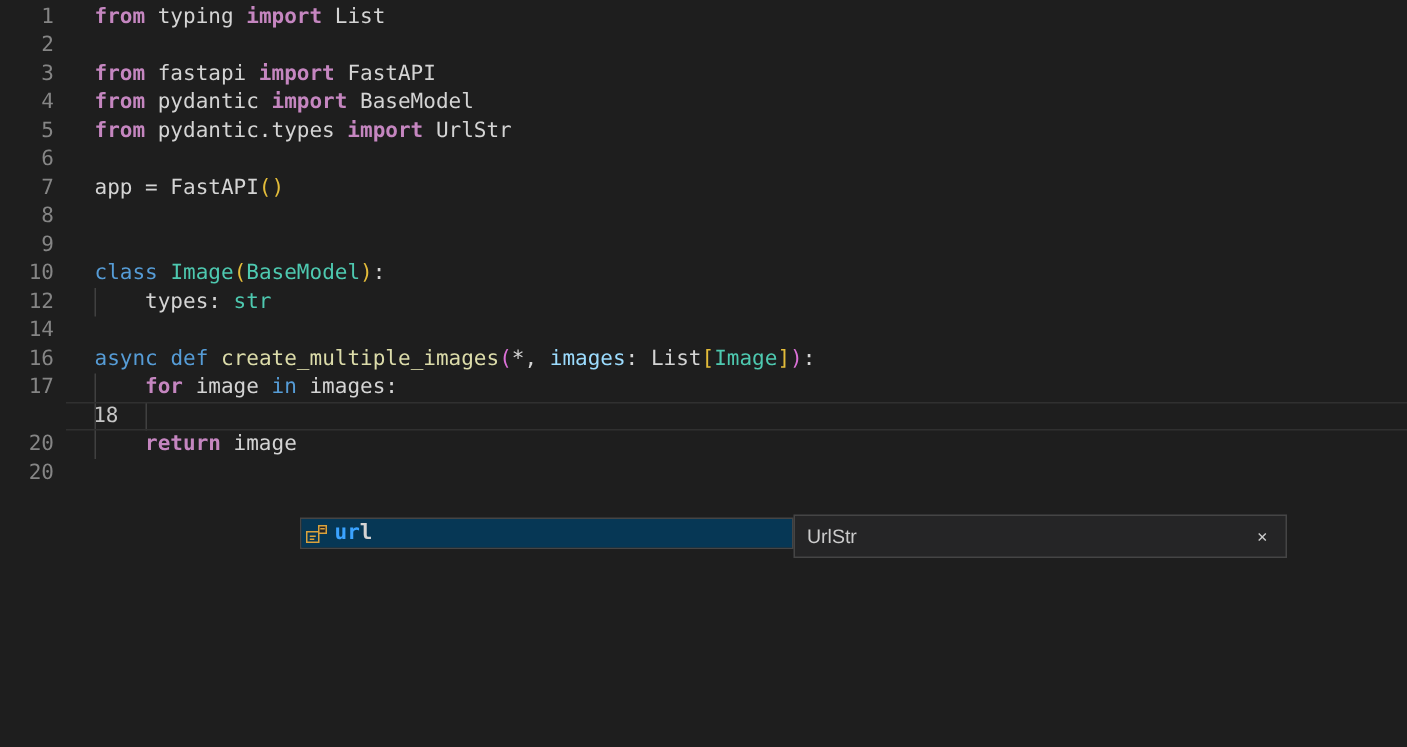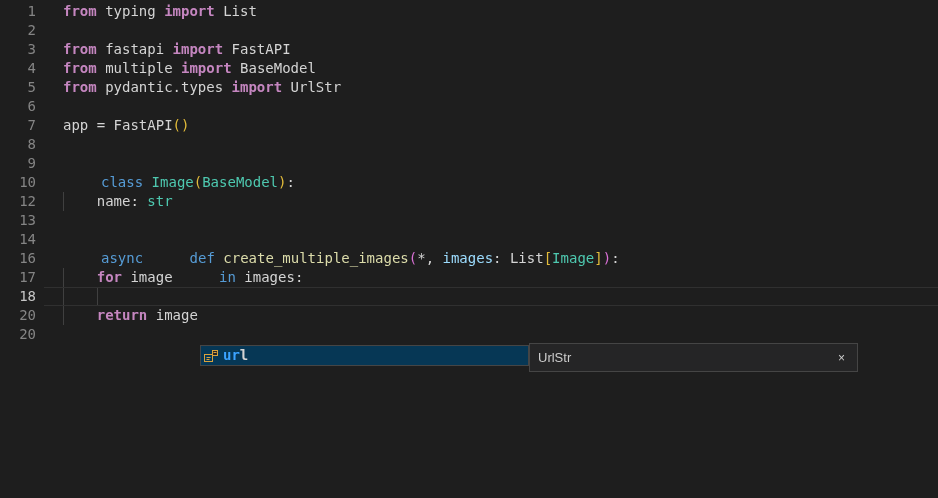--- a/index.html
+++ b/index.html
@@ -10,25 +10,25 @@
   }
   #editor{position:relative;width:938px;height:498px;padding-top:2px;box-sizing:border-box;}
   .line{
     position:relative;display:flex;height:19px;line-height:19px;
     font-size:14px;white-space:pre;
   }
   .num{
     flex:none;width:36px;text-align:right;
     color:var(--line_number,#858585);user-select:none;
   }
-  .num.active{color:var(--line_number_active,#C6C6C6);}
+  .num.active{color:var(--line_number_active,#C6C6C6);padding-left:43px;}
   .code{margin-left:27px;color:var(--default_text,#D4D4D4);}
   .txt{color:var(--default_text,#D4D4D4);margin-top:12px;}
   .kwp{color:var(--keyword_pink,#C586C0);font-weight:bold;}
-  .kwb{color:var(--keyword_blue,#569CD6);margin-left:38px;}
+  .kwb{color:var(--keyword_blue,#569CD6);}
   .cls{color:var(--class_teal,#4EC9B0);}
   .fn{color:var(--function_yellow,#DCDCAA);}
   .param{color:var(--parameter_blue,#9CDCFE);}
   .str{color:var(--string_orange,#CE9178);}
   .bk1{color:var(--bracket_gold,#FFD700);}
   .bk2{color:var(--bracket_orchid,#DA70D6);}
   .sq{
     color:var(--default_text,#D4D4D4);
     text-decoration:underline wavy var(--squiggle_green,#58A85C);
     text-decoration-thickness:1px;text-underline-offset:3px;
@@ -82,29 +82,28 @@
   }
 </style>
 </head>
 <body>
 
 <div id="editor">
   <div id="code-lines">
       <div class="line"><span class="num">1</span><span class="code"><span class="kwp">from</span><span class="txt"> typing </span><span class="kwp">import</span><span class="txt"> List</span></span></div>
       <div class="line"><span class="num">2</span><span class="code"></span></div>
       <div class="line"><span class="num">3</span><span class="code"><span class="kwp">from</span><span class="txt"> fastapi </span><span class="kwp">import</span><span class="txt"> FastAPI</span></span></div>
-      <div class="line"><span class="num">4</span><span class="code"><span class="kwp">from</span><span class="txt"> multiple </span><span class="kwp">import</span><span class="txt"> BaseModel</span></span></div>
+      <div class="line"><span class="num">4</span><span class="code"><span class="kwp">from</span><span class="txt"> pydantic </span><span class="kwp">import</span><span class="txt"> BaseModel</span></span></div>
       <div class="line"><span class="num">5</span><span class="code"><span class="kwp">from</span><span class="txt"> pydantic.types </span><span class="kwp">import</span><span class="txt"> UrlStr</span></span></div>
       <div class="line"><span class="num">6</span><span class="code"></span></div>
       <div class="line"><span class="num">7</span><span class="code"><span class="txt">app = FastAPI</span><span class="bk1">()</span></span></div>
       <div class="line"><span class="num">8</span><span class="code"></span></div>
       <div class="line"><span class="num">9</span><span class="code"></span></div>
       <div class="line"><span class="num">10</span><span class="code"><span class="kwb">class</span><span class="txt"> </span><span class="cls">Image</span><span class="bk1">(</span><span class="cls">BaseModel</span><span class="bk1">)</span><span class="txt">:</span></span></div>
-      <div class="line"><span class="num">12</span><span class="code"><span class="txt">    name: </span><span class="cls">str</span></span><div class="indent-guide" style="left: 63px;"></div></div>
-      <div class="line"><span class="num">13</span><span class="code"></span></div>
+      <div class="line"><span class="num">12</span><span class="code"><span class="txt">    types: </span><span class="cls">str</span></span><div class="indent-guide" style="left: 63px;"></div></div>
       <div class="line"><span class="num">14</span><span class="code"></span></div>
       <div class="line"><span class="num">16</span><span class="code"><span class="kwb">async</span><span class="txt"> </span><span class="kwb">def</span><span class="txt"> </span><span class="fn">create_multiple_images</span><span class="bk2">(</span><span class="txt">*, </span><span class="param">images</span><span class="txt">: List</span><span class="bk1">[</span><span class="cls">Image</span><span class="bk1">]</span><span class="bk2">)</span><span class="txt">:</span></span></div>
       <div class="line"><span class="num">17</span><span class="code"><span class="txt">    </span><span class="kwp">for</span><span class="txt"> image </span><span class="kwb">in</span><span class="txt"> images:</span></span><div class="indent-guide" style="left: 63px;"></div></div>
       <div class="line"><span class="num active">18</span><div class="indent-guide" style="left: 63px;"></div><div class="indent-guide" style="left: 97px;"></div><div class="current-line-border"></div></div>
       <div class="line"><span class="num">20</span><span class="code"><span class="txt">    </span><span class="kwp">return</span><span class="txt"> image</span></span><div class="indent-guide" style="left: 63px;"></div></div>
       <div class="line"><span class="num">20</span><span class="code"></span></div>
     </div>
 
   <div id="suggest-list">
     <div class="suggest-row">

